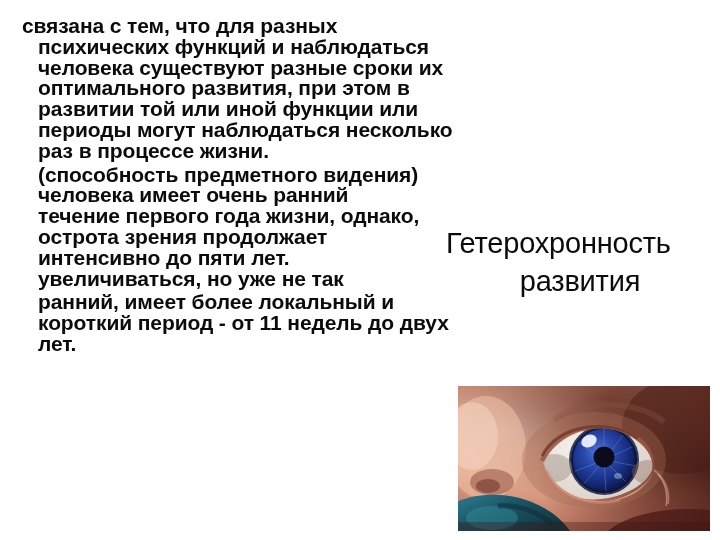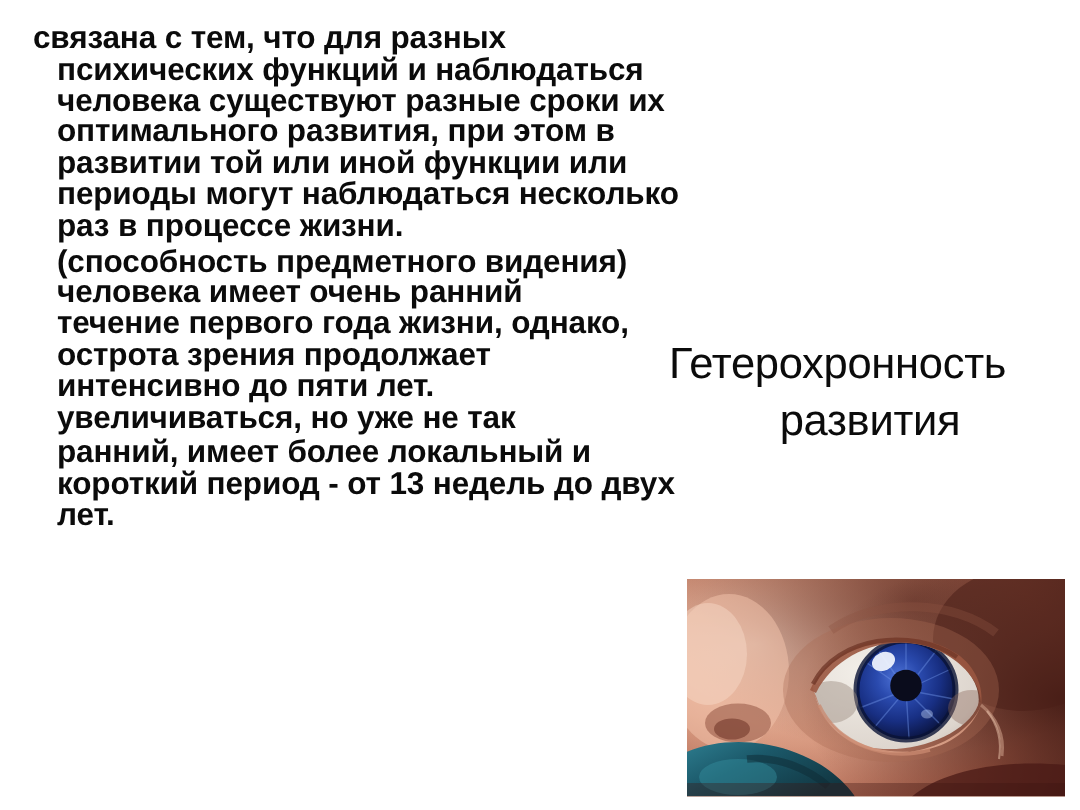--- a/index.html
+++ b/index.html
@@ -116,21 +116,21 @@
       <span class="ln">(способность предметного видения)</span>
       <span class="ln">человека имеет очень ранний</span>
       <span class="ln">течение первого года жизни, однако,</span>
       <span class="ln">острота зрения продолжает</span>
       <span class="ln">интенсивно до пяти лет.</span>
       <span class="ln">увеличиваться, но уже не так</span>
     </p>
 
     <p class="para">
       <span class="ln">ранний, имеет более локальный и</span>
-      <span class="ln">короткий период - от 13 недель до двух</span>
+      <span class="ln">короткий период - от 11 недель до двух</span>
       <span class="ln">лет.</span>
     </p>
 
   </div>
 
   <div id="title">
     <span class="tline l1">Гетерохронность</span>
     <span class="tline l2">развития</span>
   </div>
 

